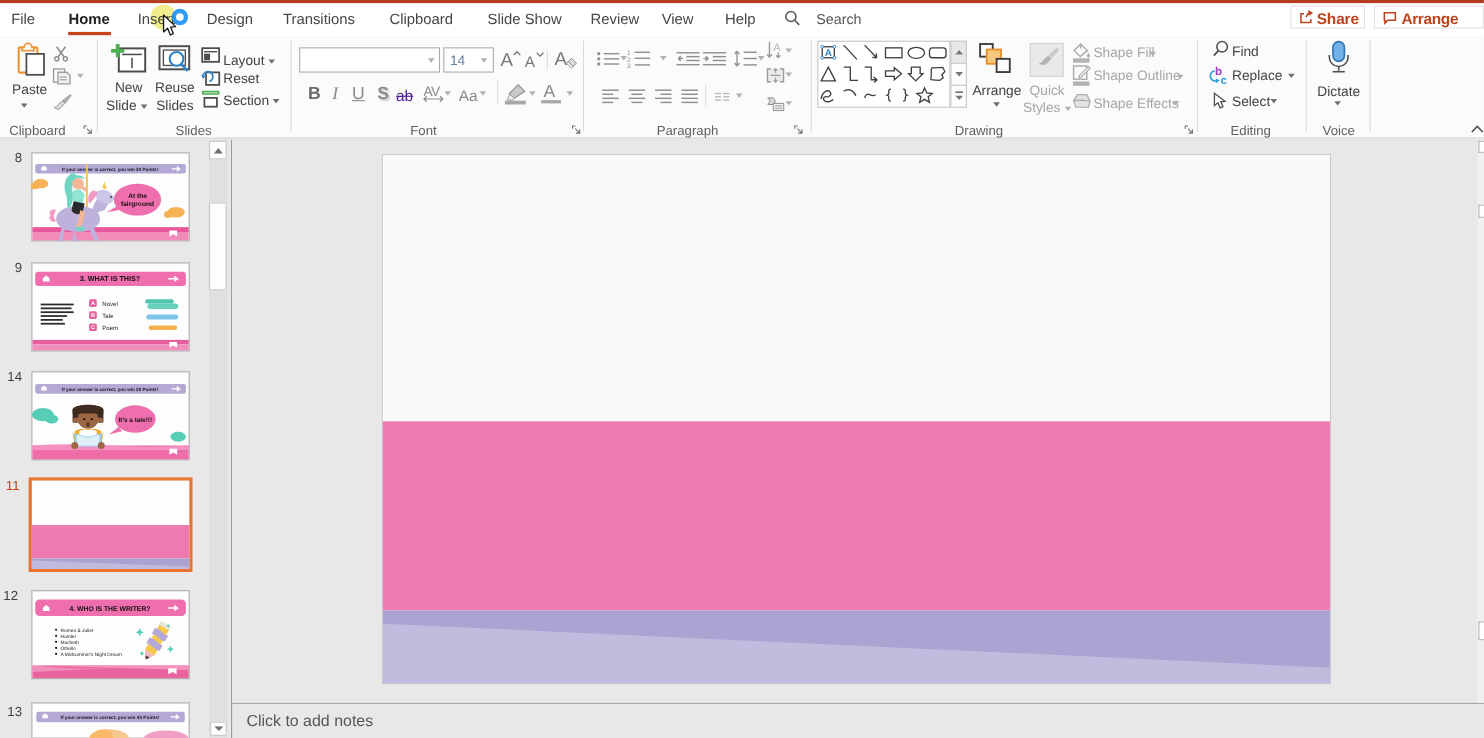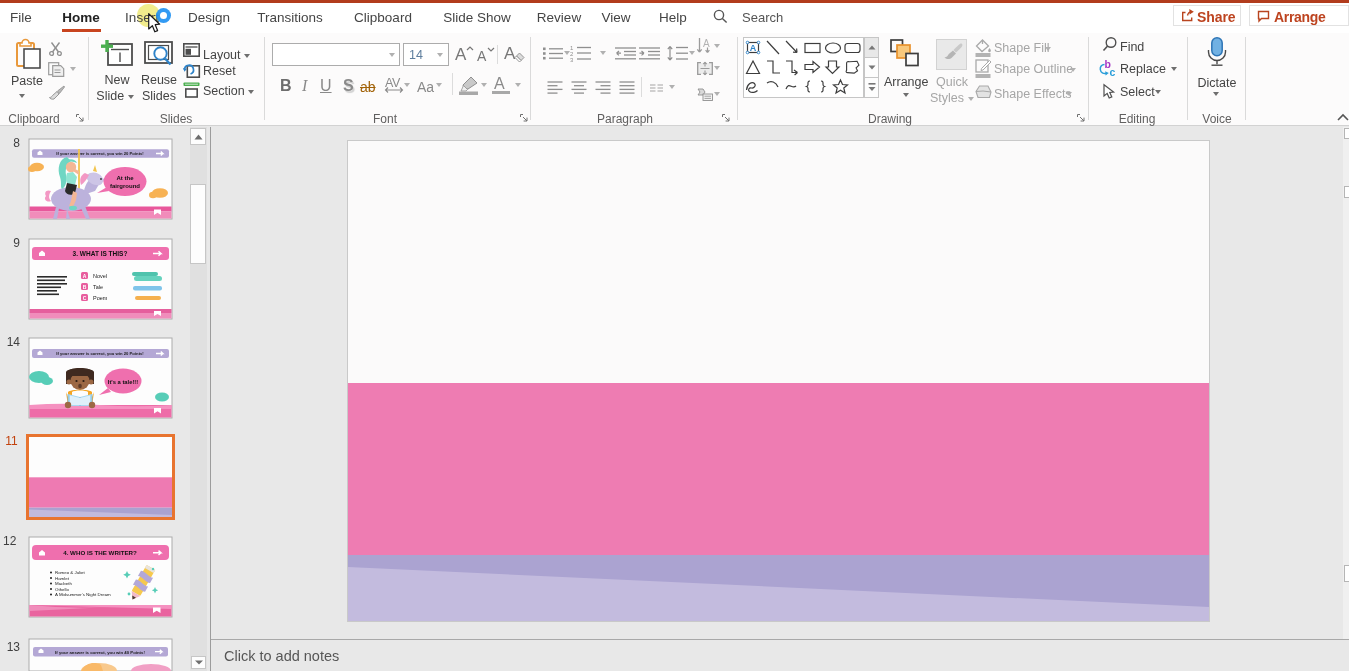--- a/index.html
+++ b/index.html
@@ -170,21 +170,21 @@
 <div class="abs" style="left:497px;top:45px;width:1px;height:19px;background:#dcdcdc"></div>
 <div class="abs" style="left:504px;top:44px;font-size:17px;color:#777;font-weight:500">A</div>
 <svg style="left:514px;top:52px" width="11" height="11" viewBox="0 0 11 11">
     <path d="M5.5 1 L10 5.5 L7 8.5 L2.5 4 Z" fill="#dcdcdc" stroke="#8a8a8a" stroke-width="0.9"></path>
     <path d="M2.5 4 L7 8.5 L5.5 10 L1 5.5 Z" fill="#fff" stroke="#8a8a8a" stroke-width="0.9"></path>
   </svg>
 <div class="abs" style="left:280px;top:77px;font-size:16px;color:#6d6d6d;font-weight:700">B</div>
 <div class="abs" style="left:302px;top:77px;font-size:16px;color:#8a8a8a;font-style:italic;font-family:'Liberation Serif',serif">I</div>
 <div class="abs" style="left:320px;top:77px;font-size:16px;color:#8a8a8a;text-decoration:underline">U</div>
 <div class="abs" style="left:343px;top:77px;font-size:16px;color:#8a8a8a;font-weight:700;text-shadow:1.5px 1.5px 1px #d0d0d0">S</div>
-<div class="abs" style="left:360px;top:79px;font-size:14px;color:#a16207;text-decoration:line-through">ab</div>
+<div class="abs" style="left:360px;top:79px;font-size:14px;color:#4c1d95;text-decoration:line-through">ab</div>
 <div class="abs" style="left:385px;top:76px;font-size:12.5px;color:#8a8a8a;letter-spacing:-0.5px">AV</div>
 <svg style="left:385px;top:87px" width="18" height="7" viewBox="0 0 18 7">
     <path d="M3 0.5 L0.5 3 L3 5.5 M15 0.5 L17.5 3 L15 5.5 M0.5 3 H17.5" fill="none" stroke="#8a8a8a" stroke-width="1.1"></path>
   </svg>
 <div class="abs" style="left:404px;top:83px">
     <span class="dds dd ddg" style="border-left-width:3px;border-right-width:3px"></span>
   </div>
 <div class="abs" style="left:417px;top:79px;font-size:14px;color:#8a8a8a">Aa</div>
 <div class="abs" style="left:436px;top:83px">
     <span class="dds dd ddg" style="border-left-width:3px;border-right-width:3px"></span>

